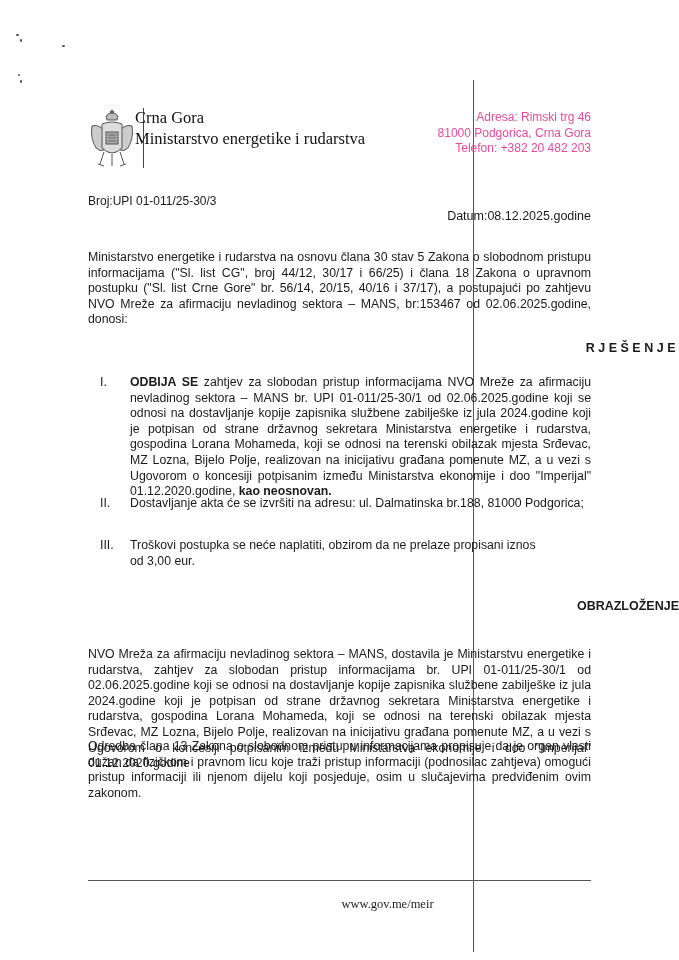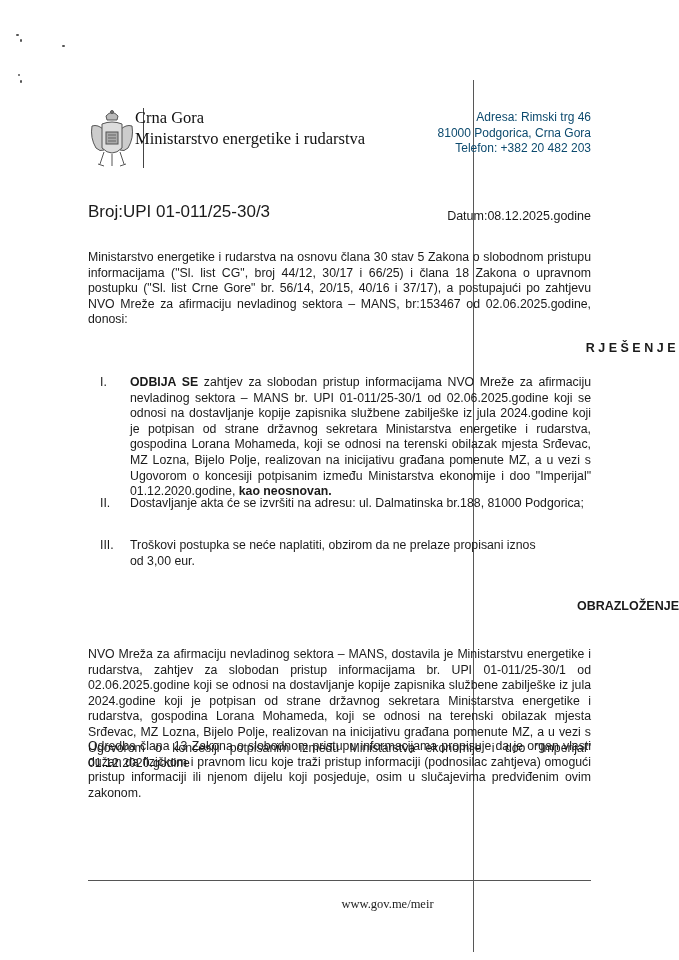--- a/index.html
+++ b/index.html
@@ -7,25 +7,25 @@
   body { position: relative; font-family: "Liberation Sans", sans-serif; color: #1a1a1a; font-size: 12.3px; }
   .abs { position: absolute; }
 
   .speck { position: absolute; background: #555; border-radius: 1px; }
 
   
   .crest { left: 88px; top: 108px; width: 48px; height: 62px; }
   .hdr-divider { left: 143px; top: 108px; width: 1px; height: 60px; background: #444; }
   .hdr-text { left: 135px; top: 107px; font-family: "Liberation Serif", "DejaVu Serif", serif; font-size: 16.5px; line-height: 21px; color: #111; }
 
-  .addr { right: 88px; top: 110px; text-align: right; font-size: 12px; line-height: 15.5px; color: #0c4a6e; }
+  .addr { right: 88px; top: 110px; text-align: right; font-size: 12px; line-height: 15.5px; color: #ec4899; }
 
   .scan-line { left: 473px; top: 80px; width: 1.2px; height: 872px; background: #3a3a3a; opacity: 0.85; }
 
-  .ref { left: 88px; top: 202px; font-size: 17px; }
+  .ref { left: 88px; top: 194px; font-size: 12px; }
   .date { right: 88px; top: 209px; font-size: 12.5px; }
 
   .para { left: 88px; width: 503px; font-size: 12.3px; line-height: 15.6px; text-align: justify; }
   .intro { top: 250px; }
 
   .heading { left: 0; width: 679px; text-align: right; font-weight: bold; }
   .h-rjesenje { top: 341px; letter-spacing: 3.5px; font-size: 12.5px; }
   .h-obraz { top: 599px; font-size: 12.5px; }
 
   .item { left: 100px; width: 491px; font-size: 12.3px; line-height: 15.6px; }

